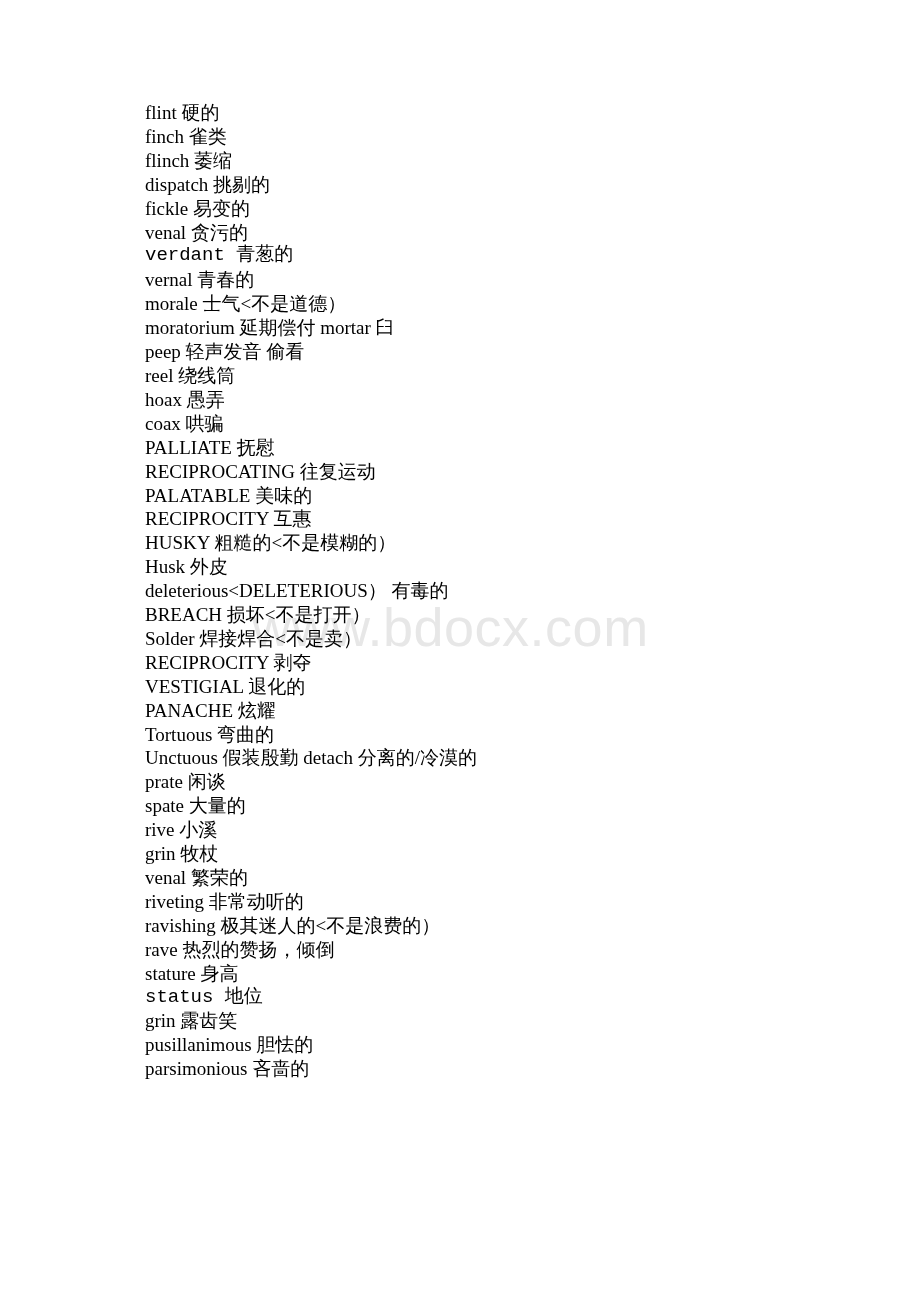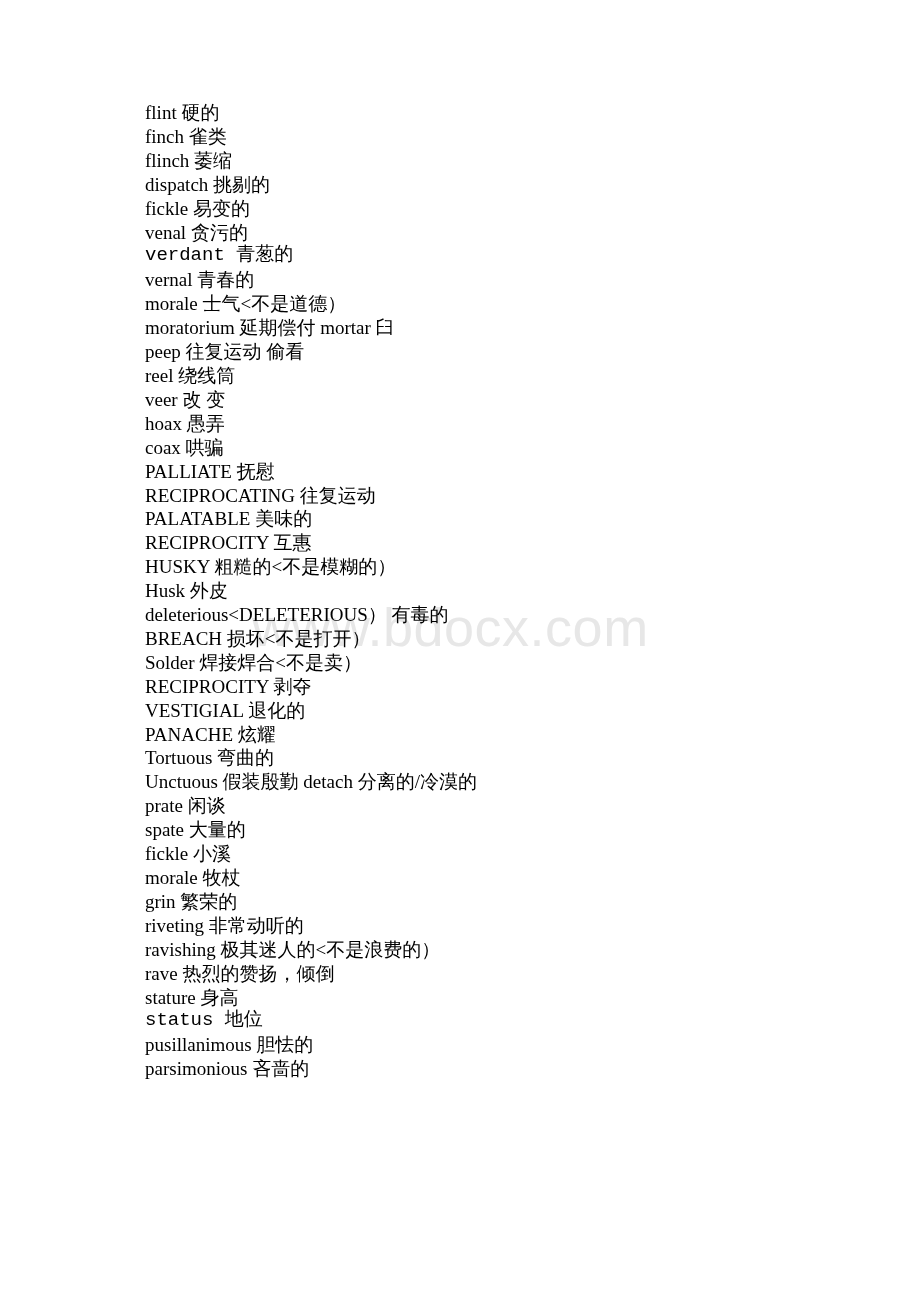--- a/index.html
+++ b/index.html
@@ -60,46 +60,46 @@
       <div class="vocab-line" style="color: rgb(0, 0, 0);">flint 硬的</div>
       <div class="vocab-line" style="color: rgb(0, 0, 0);">finch 雀类</div>
       <div class="vocab-line" style="color: rgb(0, 0, 0);">flinch 萎缩</div>
       <div class="vocab-line" style="color: rgb(0, 0, 0);">dispatch 挑剔的</div>
       <div class="vocab-line" style="color: rgb(0, 0, 0);">fickle 易变的</div>
       <div class="vocab-line" style="color: rgb(0, 0, 0);">venal 贪污的</div>
       <div class="vocab-line" style="color: rgb(0, 0, 0); font-family: Liberation Mono, monospace;">verdant 青葱的</div>
       <div class="vocab-line" style="color: rgb(0, 0, 0);">vernal 青春的</div>
       <div class="vocab-line" style="color: rgb(0, 0, 0);">morale 士气&lt;不是道德）</div>
       <div class="vocab-line" style="color: rgb(0, 0, 0);">moratorium 延期偿付 mortar 臼</div>
-      <div class="vocab-line" style="color: rgb(0, 0, 0);">peep 往复运动 偷看</div>
+      <div class="vocab-line" style="color: rgb(0, 0, 0);">peep 轻声发音 偷看</div>
       <div class="vocab-line" style="color: rgb(0, 0, 0);">reel 绕线筒</div>
-      <div class="vocab-line" style="color: rgb(0, 0, 0);">veer 改 变</div>
       <div class="vocab-line" style="color: rgb(0, 0, 0);">hoax 愚弄</div>
       <div class="vocab-line" style="color: rgb(0, 0, 0);">coax 哄骗</div>
       <div class="vocab-line" style="color: rgb(0, 0, 0);">PALLIATE 抚慰</div>
       <div class="vocab-line" style="color: rgb(0, 0, 0);">RECIPROCATING 往复运动</div>
       <div class="vocab-line" style="color: rgb(0, 0, 0);">PALATABLE 美味的</div>
       <div class="vocab-line" style="color: rgb(0, 0, 0);">RECIPROCITY 互惠</div>
       <div class="vocab-line" style="color: rgb(0, 0, 0);">HUSKY 粗糙的&lt;不是模糊的）</div>
       <div class="vocab-line" style="color: rgb(0, 0, 0);">Husk 外皮</div>
       <div class="vocab-line" style="color: rgb(0, 0, 0);">deleterious&lt;DELETERIOUS） 有毒的</div>
       <div class="vocab-line" style="color: rgb(0, 0, 0);">BREACH 损坏&lt;不是打开）</div>
       <div class="vocab-line" style="color: rgb(0, 0, 0);">Solder 焊接焊合&lt;不是卖）</div>
       <div class="vocab-line" style="color: rgb(0, 0, 0);">RECIPROCITY 剥夺</div>
       <div class="vocab-line" style="color: rgb(0, 0, 0);">VESTIGIAL 退化的</div>
       <div class="vocab-line" style="color: rgb(0, 0, 0);">PANACHE 炫耀</div>
       <div class="vocab-line" style="color: rgb(0, 0, 0);">Tortuous 弯曲的</div>
       <div class="vocab-line" style="color: rgb(0, 0, 0);">Unctuous 假装殷勤 detach 分离的/冷漠的</div>
       <div class="vocab-line" style="color: rgb(0, 0, 0);">prate 闲谈</div>
       <div class="vocab-line" style="color: rgb(0, 0, 0);">spate 大量的</div>
-      <div class="vocab-line" style="color: rgb(0, 0, 0);">fickle 小溪</div>
-      <div class="vocab-line" style="color: rgb(0, 0, 0);">morale 牧杖</div>
-      <div class="vocab-line" style="color: rgb(0, 0, 0);">grin 繁荣的</div>
+      <div class="vocab-line" style="color: rgb(0, 0, 0);">rive 小溪</div>
+      <div class="vocab-line" style="color: rgb(0, 0, 0);">grin 牧杖</div>
+      <div class="vocab-line" style="color: rgb(0, 0, 0);">venal 繁荣的</div>
       <div class="vocab-line" style="color: rgb(0, 0, 0);">riveting 非常动听的</div>
       <div class="vocab-line" style="color: rgb(0, 0, 0);">ravishing 极其迷人的&lt;不是浪费的）</div>
       <div class="vocab-line" style="color: rgb(0, 0, 0);">rave 热烈的赞扬，倾倒</div>
       <div class="vocab-line" style="color: rgb(0, 0, 0);">stature 身高</div>
       <div class="vocab-line" style="color: rgb(0, 0, 0); font-family: Liberation Mono, monospace;">status 地位</div>
+      <div class="vocab-line" style="color: rgb(0, 0, 0);">grin 露齿笑</div>
       <div class="vocab-line" style="color: rgb(0, 0, 0);">pusillanimous 胆怯的</div>
       <div class="vocab-line" style="color: rgb(0, 0, 0);">parsimonious 吝啬的</div>
     </div>
 
 </div>
 
 </body></html>

